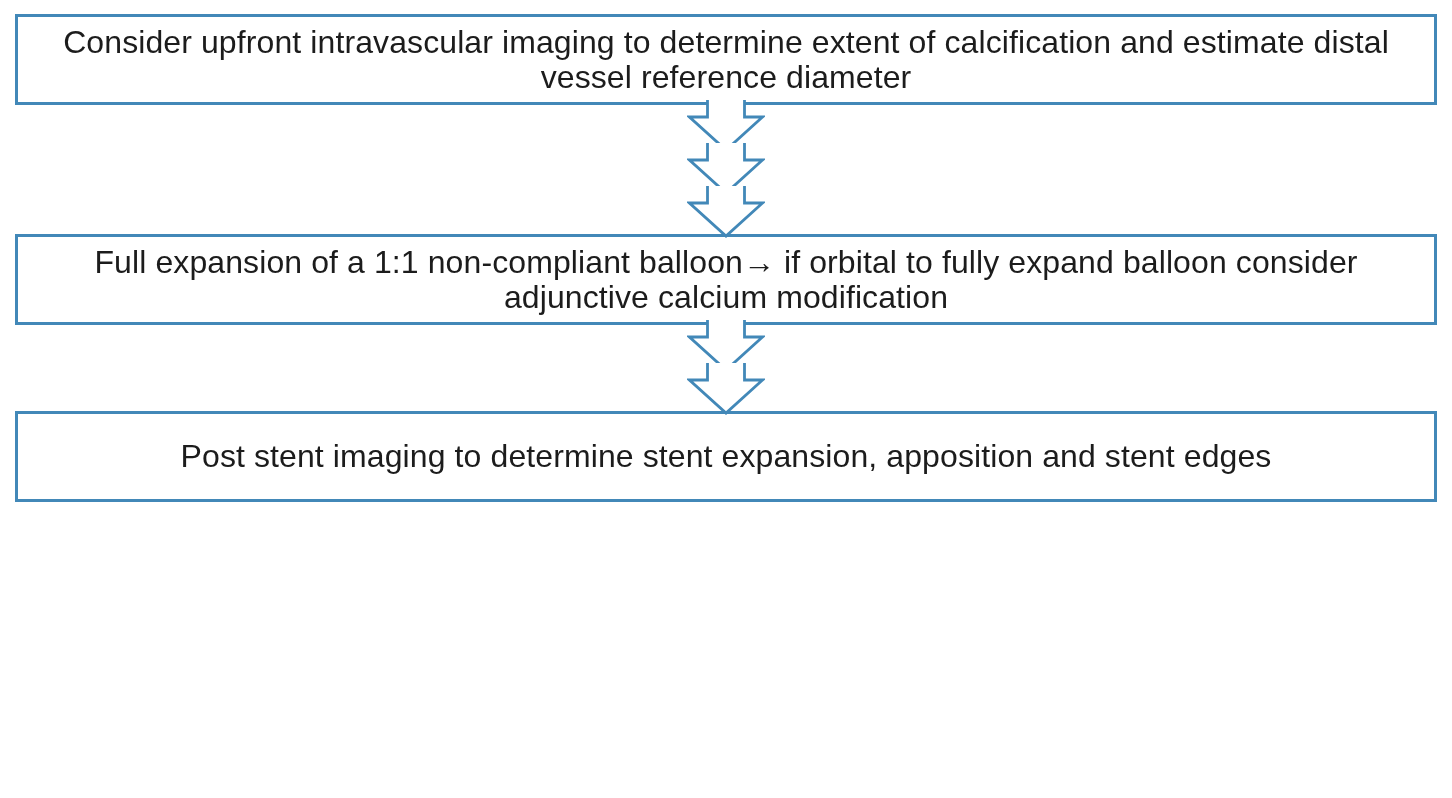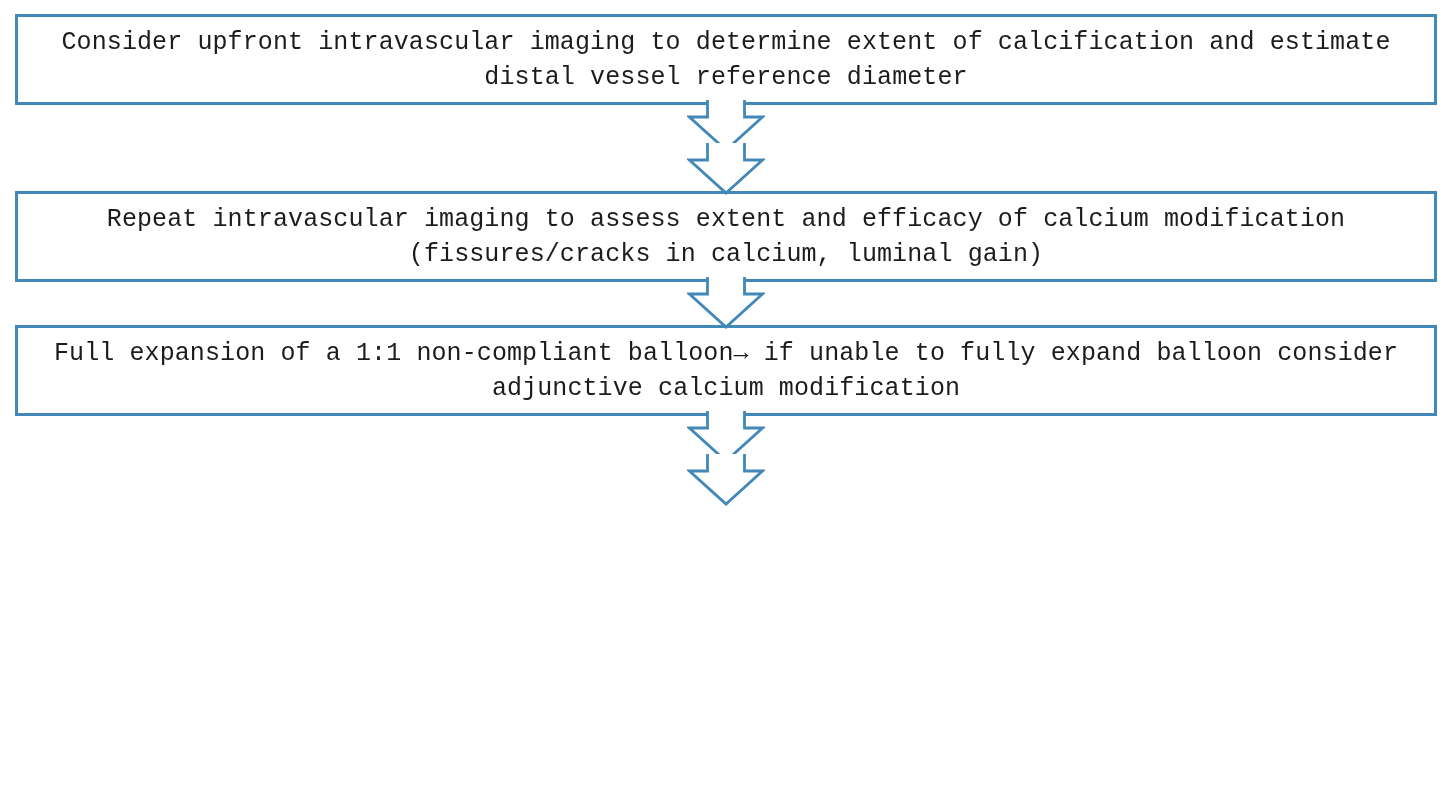--- a/index.html
+++ b/index.html
@@ -29,25 +29,24 @@
     height: 91px;
     border: 3px solid var(--line-blue);
     background: var(--fill-white);
     display: flex;
     align-items: center;
     justify-content: center;
     text-align: center;
     padding: 0 24px;
   }
   .box-text {
-    font-size: 25px;
+    font-size: 32px;
     line-height: 35px;
     color: var(--text-dark);
     letter-spacing: 0.1px;
-    font-family: Liberation Mono, monospace;
   }
   .connector {
     position: relative;
     z-index: 2;
     height: 43px;
     display: flex;
     align-items: flex-start;
     justify-content: center;
   }
   .connector svg {
@@ -79,41 +78,41 @@
     </svg>
   </div>
 
 
   <div class="connector">
     <svg viewBox="0 0 78 52" xmlns="http://www.w3.org/2000/svg">
       <path d="M20.5,0 L20.5,17 L2.5,17 L39,50 L75.5,17 L57.5,17 L57.5,0"></path>
     </svg>
   </div>
 
-  <div class="box">
-    <span class="box-text">Repeat intravascular imaging to assess extent and efficacy of calcium modification (fissures/cracks in calcium, luminal gain)</span>
-  </div>
 
   <div class="connector">
     <svg viewBox="0 0 78 52" xmlns="http://www.w3.org/2000/svg">
       <path d="M20.5,0 L20.5,17 L2.5,17 L39,50 L75.5,17 L57.5,17 L57.5,0"></path>
     </svg>
   </div>
 
   <div class="box">
-    <span class="box-text">Full expansion of a 1:1 non-compliant balloon→ if unable to fully expand balloon consider adjunctive calcium modification</span>
+    <span class="box-text">Full expansion of a 1:1 non-compliant balloon→ if orbital to fully expand balloon consider adjunctive calcium modification</span>
   </div>
 
   <div class="connector">
     <svg viewBox="0 0 78 52" xmlns="http://www.w3.org/2000/svg">
       <path d="M20.5,0 L20.5,17 L2.5,17 L39,50 L75.5,17 L57.5,17 L57.5,0"></path>
     </svg>
   </div>
 
 
   <div class="connector">
     <svg viewBox="0 0 78 52" xmlns="http://www.w3.org/2000/svg">
       <path d="M20.5,0 L20.5,17 L2.5,17 L39,50 L75.5,17 L57.5,17 L57.5,0"></path>
     </svg>
   </div>
 
+  <div class="box">
+    <span class="box-text">Post stent imaging to determine stent expansion, apposition and stent edges</span>
+  </div>
 
 </div>
 
 </body></html>

